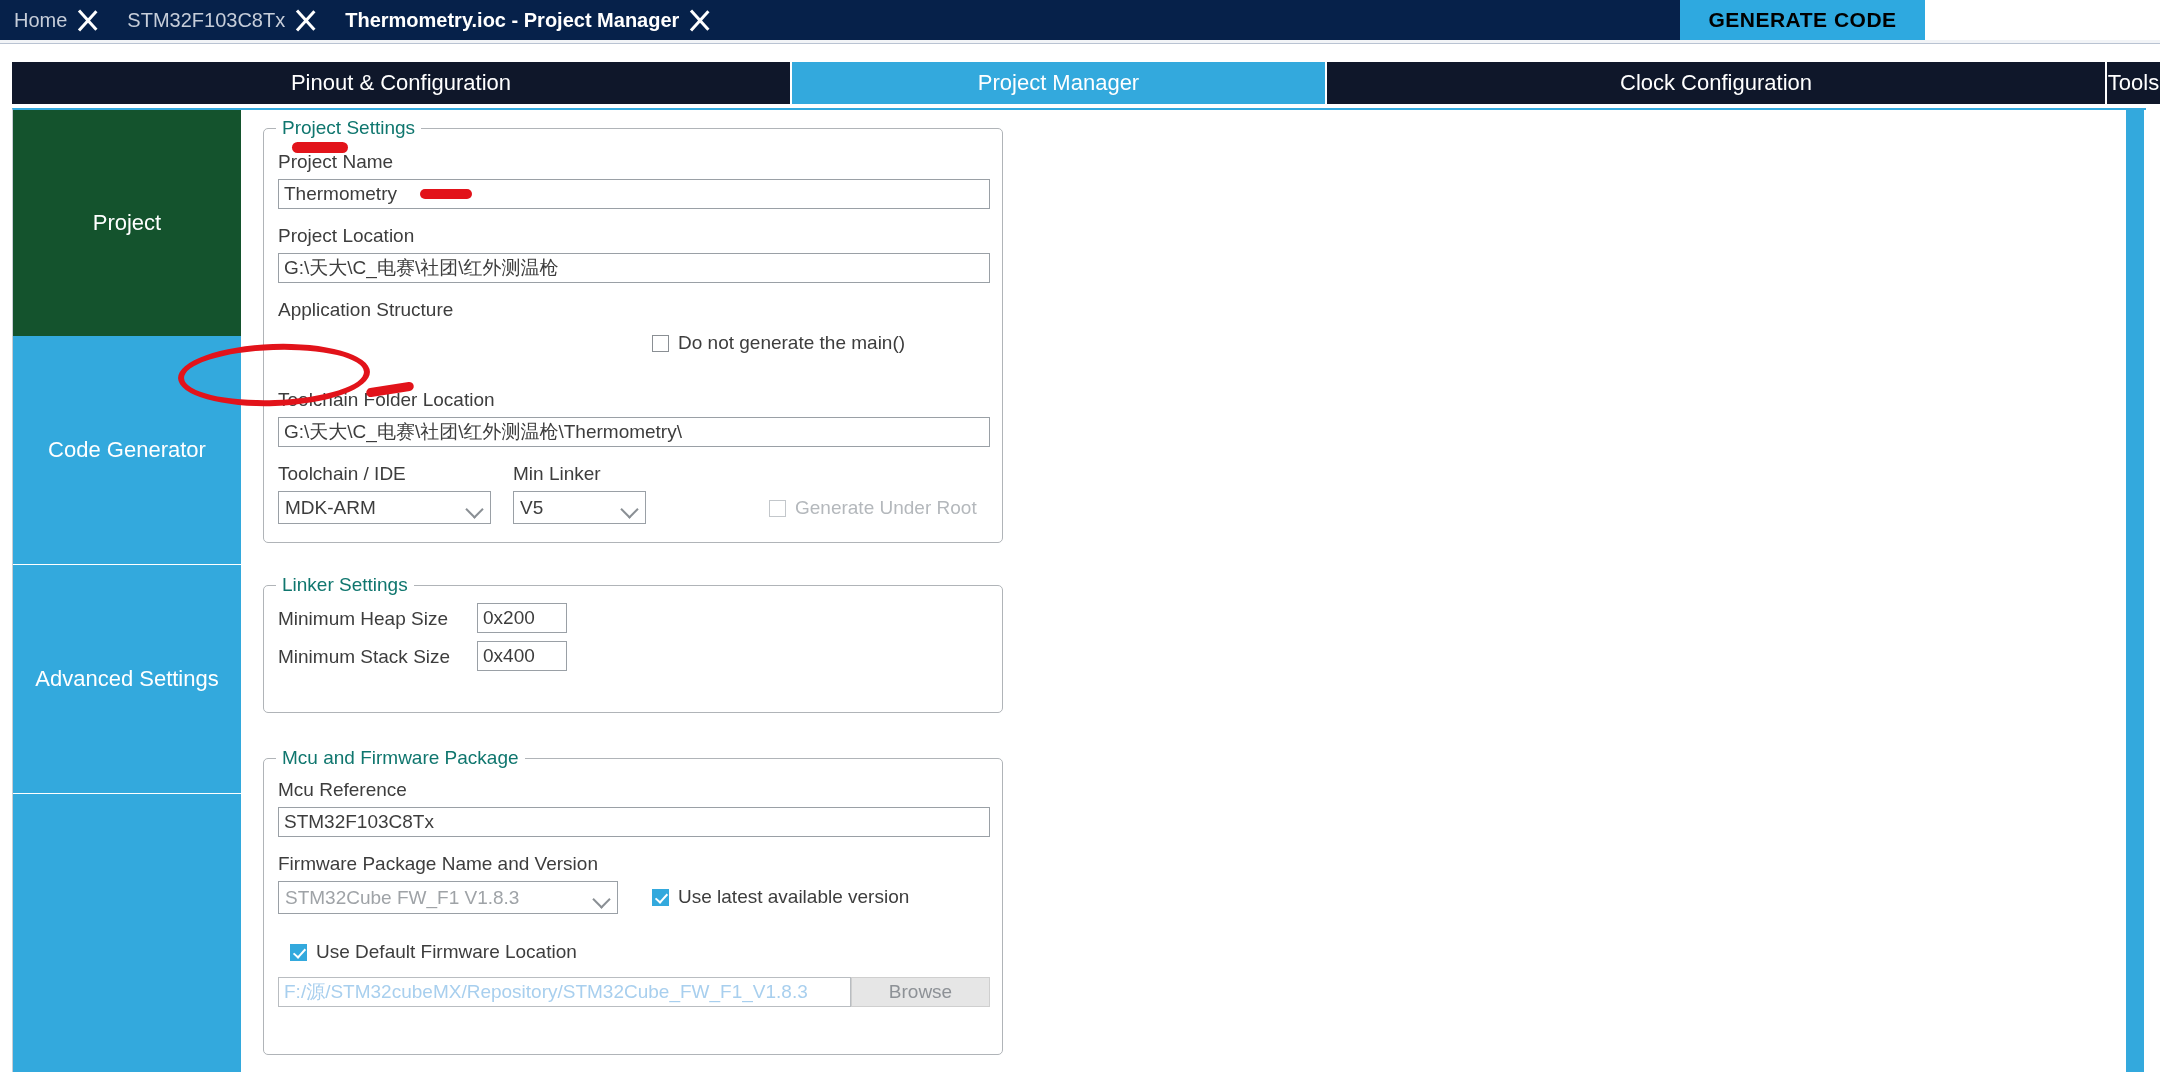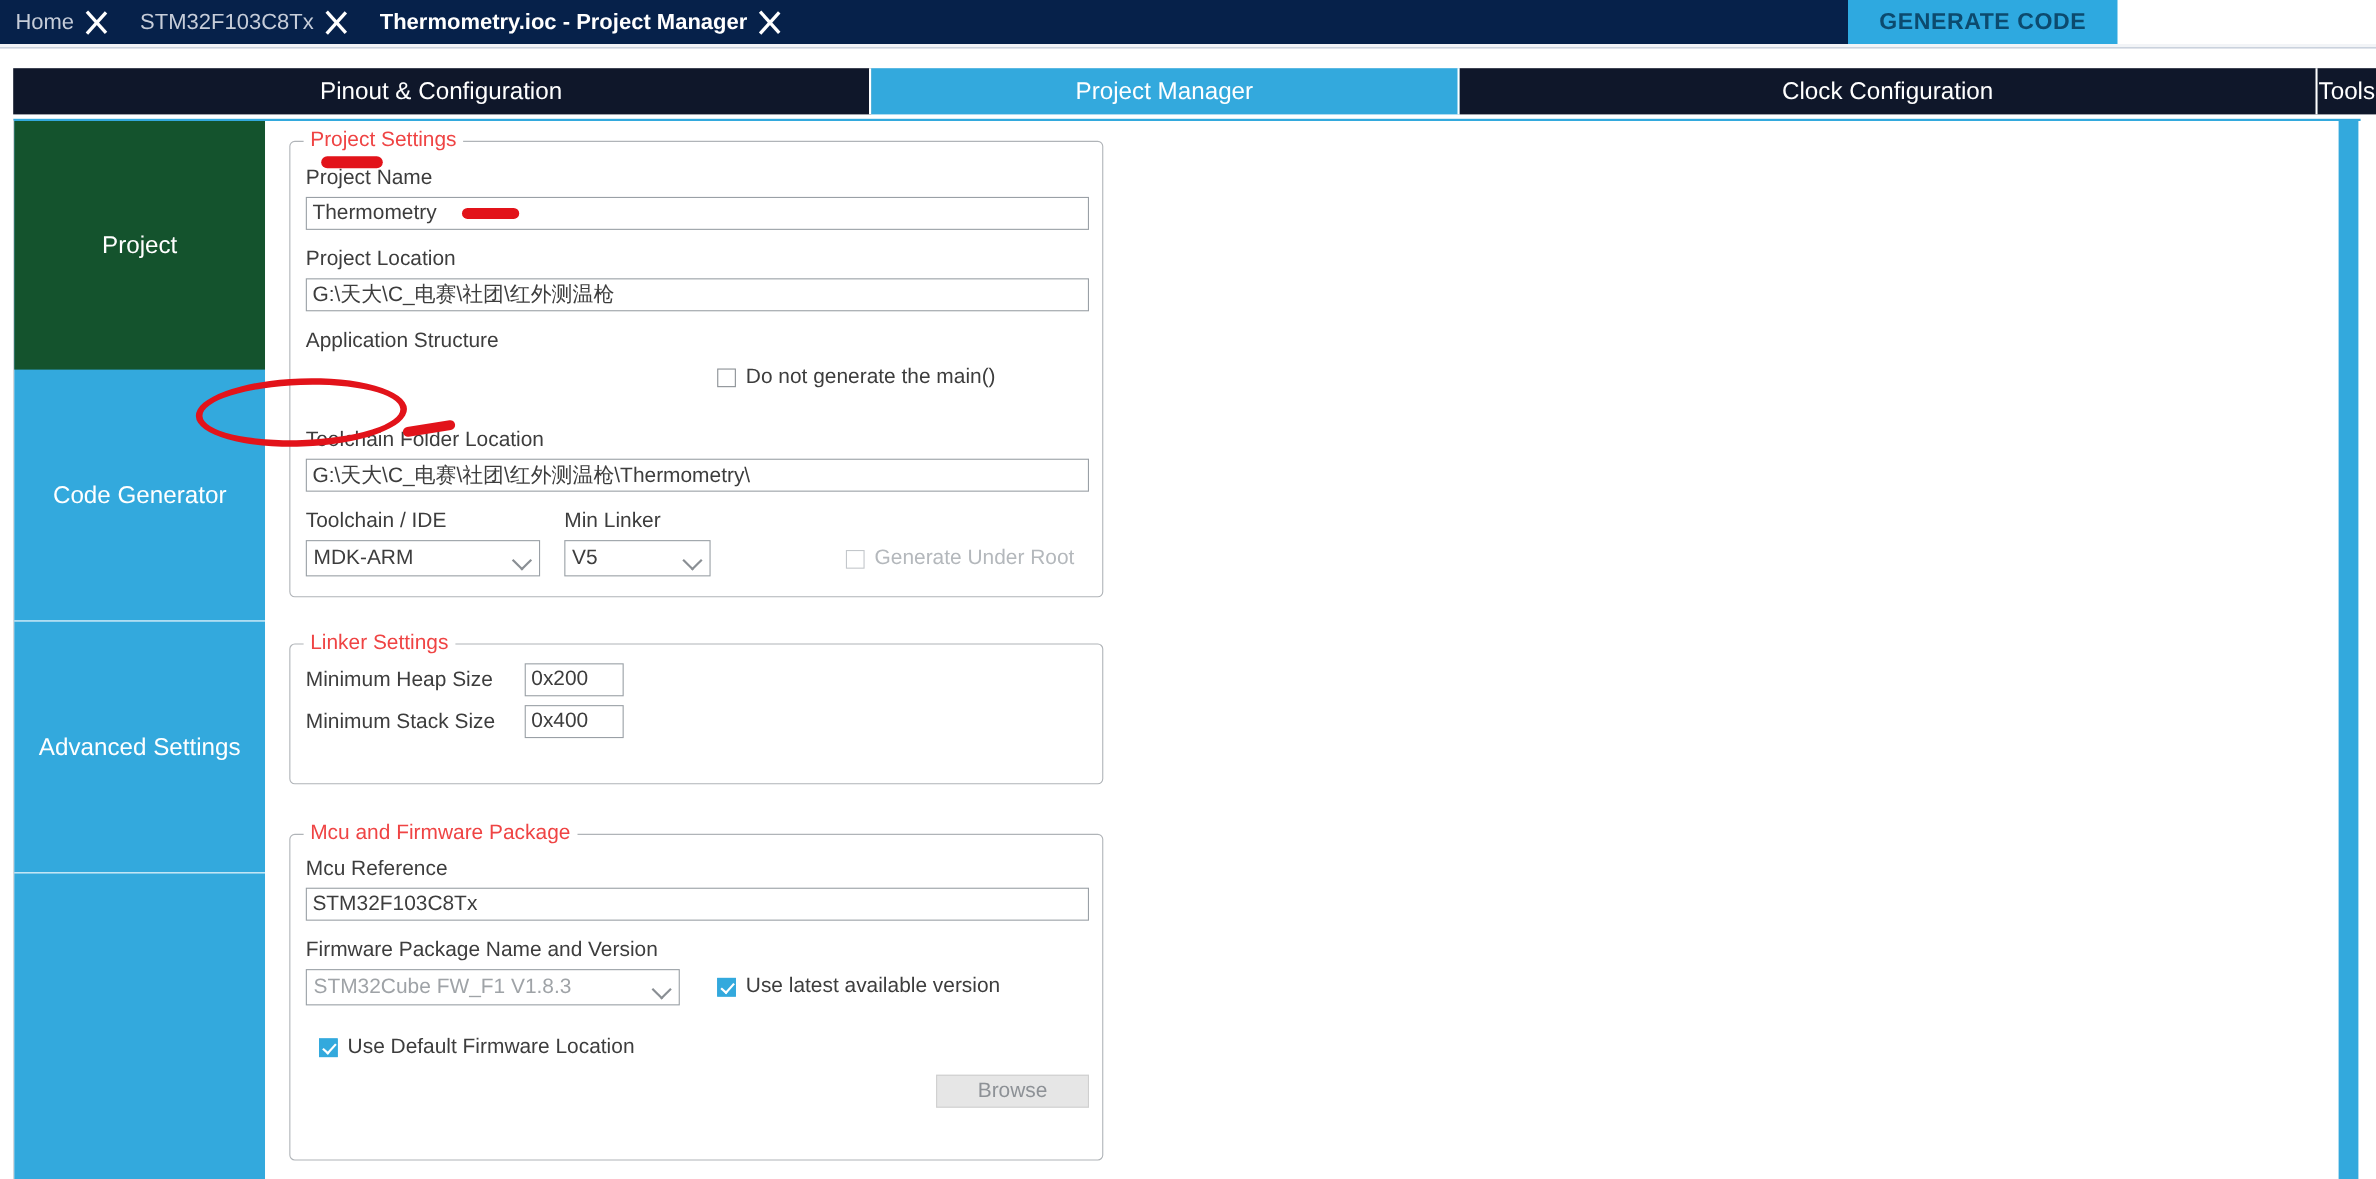--- a/index.html
+++ b/index.html
@@ -34,21 +34,21 @@
     content: ""; position: absolute; left: 6px;
     width: 26px; height: 3px; background: #ffffff;
   }
   .crumb-chev::before { top: 9px;  transform: rotate(48deg);  transform-origin: left center; }
   .crumb-chev::after  { bottom: 8px; transform: rotate(-48deg); transform-origin: left center; }
 
   #generate-code-button {
     position: absolute; left: 1680px; top: 0;
     width: 245px; height: 40px;
     background: #2ea9e0;
-    color: #0c4a6e;
+    color: #000000;
     font-size: 21px; font-weight: bold; letter-spacing: .5px;
     display: flex; align-items: center; justify-content: center;
     border: none; cursor: pointer;
     font-family: inherit;
   }
 
   
   #breadcrumb-underline {
     position: absolute; left: 0; top: 40px;
     width: 2160px; height: 4px;
@@ -117,21 +117,21 @@
   
   .groupbox {
     position: absolute;
     border: 1px solid #b0b4b8;
     border-radius: 5px;
   }
   .group-title {
     position: absolute; top: -12px; left: 12px;
     background: #ffffff;
     padding: 0 6px;
-    font-size: 19px; color: #ef4444;
+    font-size: 19px; color: #0f766e;
     white-space: nowrap;
     text-align: right;
   }
 
   .field-label {
     position: absolute;
     font-size: 19px; color: #3d3d3d;
     white-space: nowrap;
   }
 
@@ -317,20 +317,21 @@
       <div class="checkbox-row" style="left:388px; top:127px;">
         <span class="cb-box checked"></span>
         <span>Use latest available version</span>
       </div>
 
       <div class="checkbox-row" style="left:26px; top:182px;">
         <span class="cb-box checked"></span>
         <span>Use Default Firmware Location</span>
       </div>
 
+      <div class="textbox disabled-blue" style="left:14px; top:218px; width:573px; height:30px;">F:/源/STM32cubeMX/Repository/STM32Cube_FW_F1_V1.8.3</div>
       <button class="btn-grey" style="left:587px; top:218px; width:139px; height:30px;">Browse</button>
     </div>
 
   </div>
 
   <div id="right-scrollbar"></div>
 </div>
 
 <div class="annot annot-bar" style="left:292px; top:142px; width:56px; height:11px;"></div>
 <div class="annot annot-bar" style="left:420px; top:189px; width:52px; height:10px;"></div>

